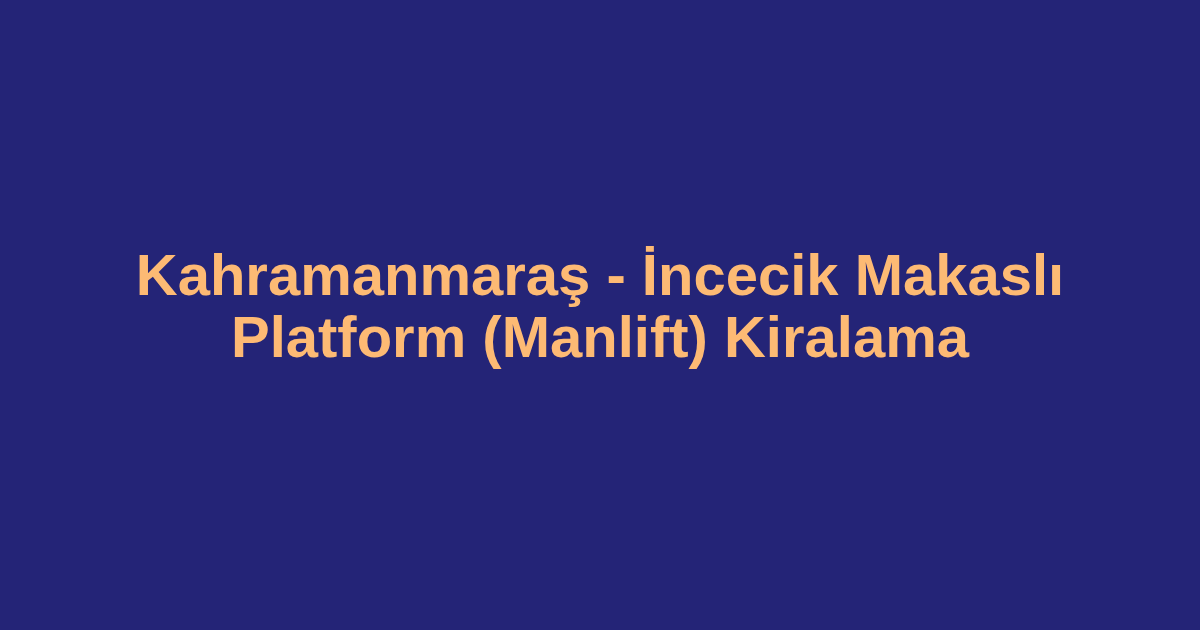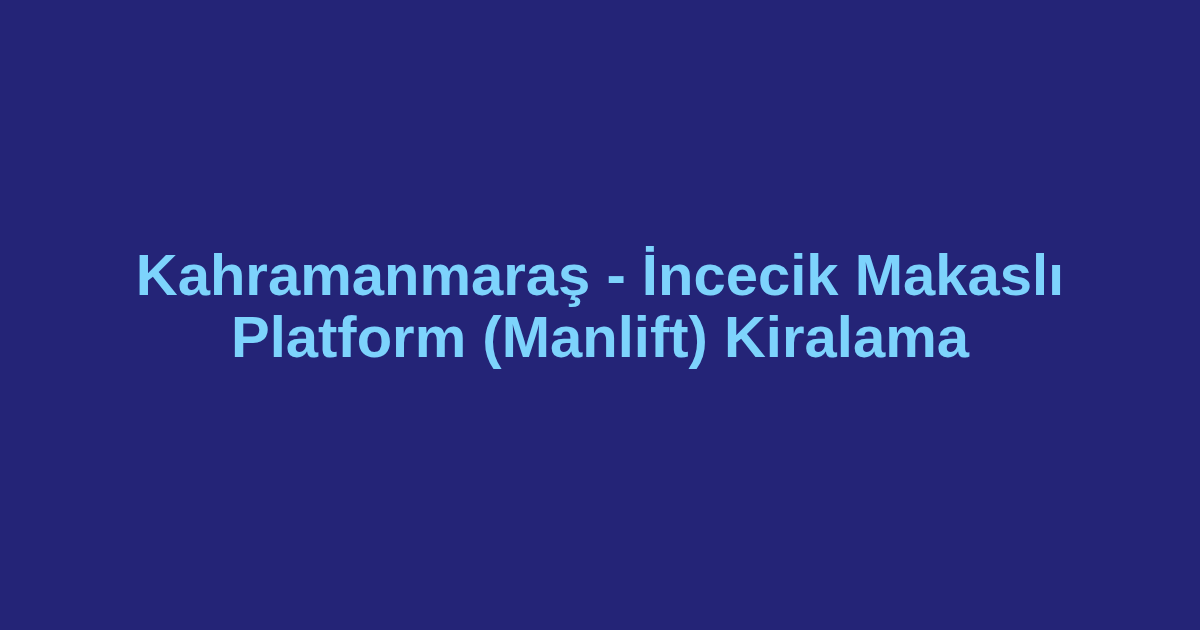--- a/index.html
+++ b/index.html
@@ -52,17 +52,17 @@
     -webkit-font-smoothing: antialiased;
   }
 </style>
 </head>
 <body>
 
 <div class="og-card" style="background-color: rgb(36, 36, 119);">
 
   <div class="card-content">
 
-    <h1 class="card-title" style="color: #7dd3fc;">Kahramanmaraş - İncecik Makaslı Platform (Manlift) Kiralama</h1>
+    <h1 class="card-title" style="color: #fdba74;">Kahramanmaraş - İncecik Makaslı Platform (Manlift) Kiralama</h1>
 
   </div>
 
 </div>
 
 </body></html>

